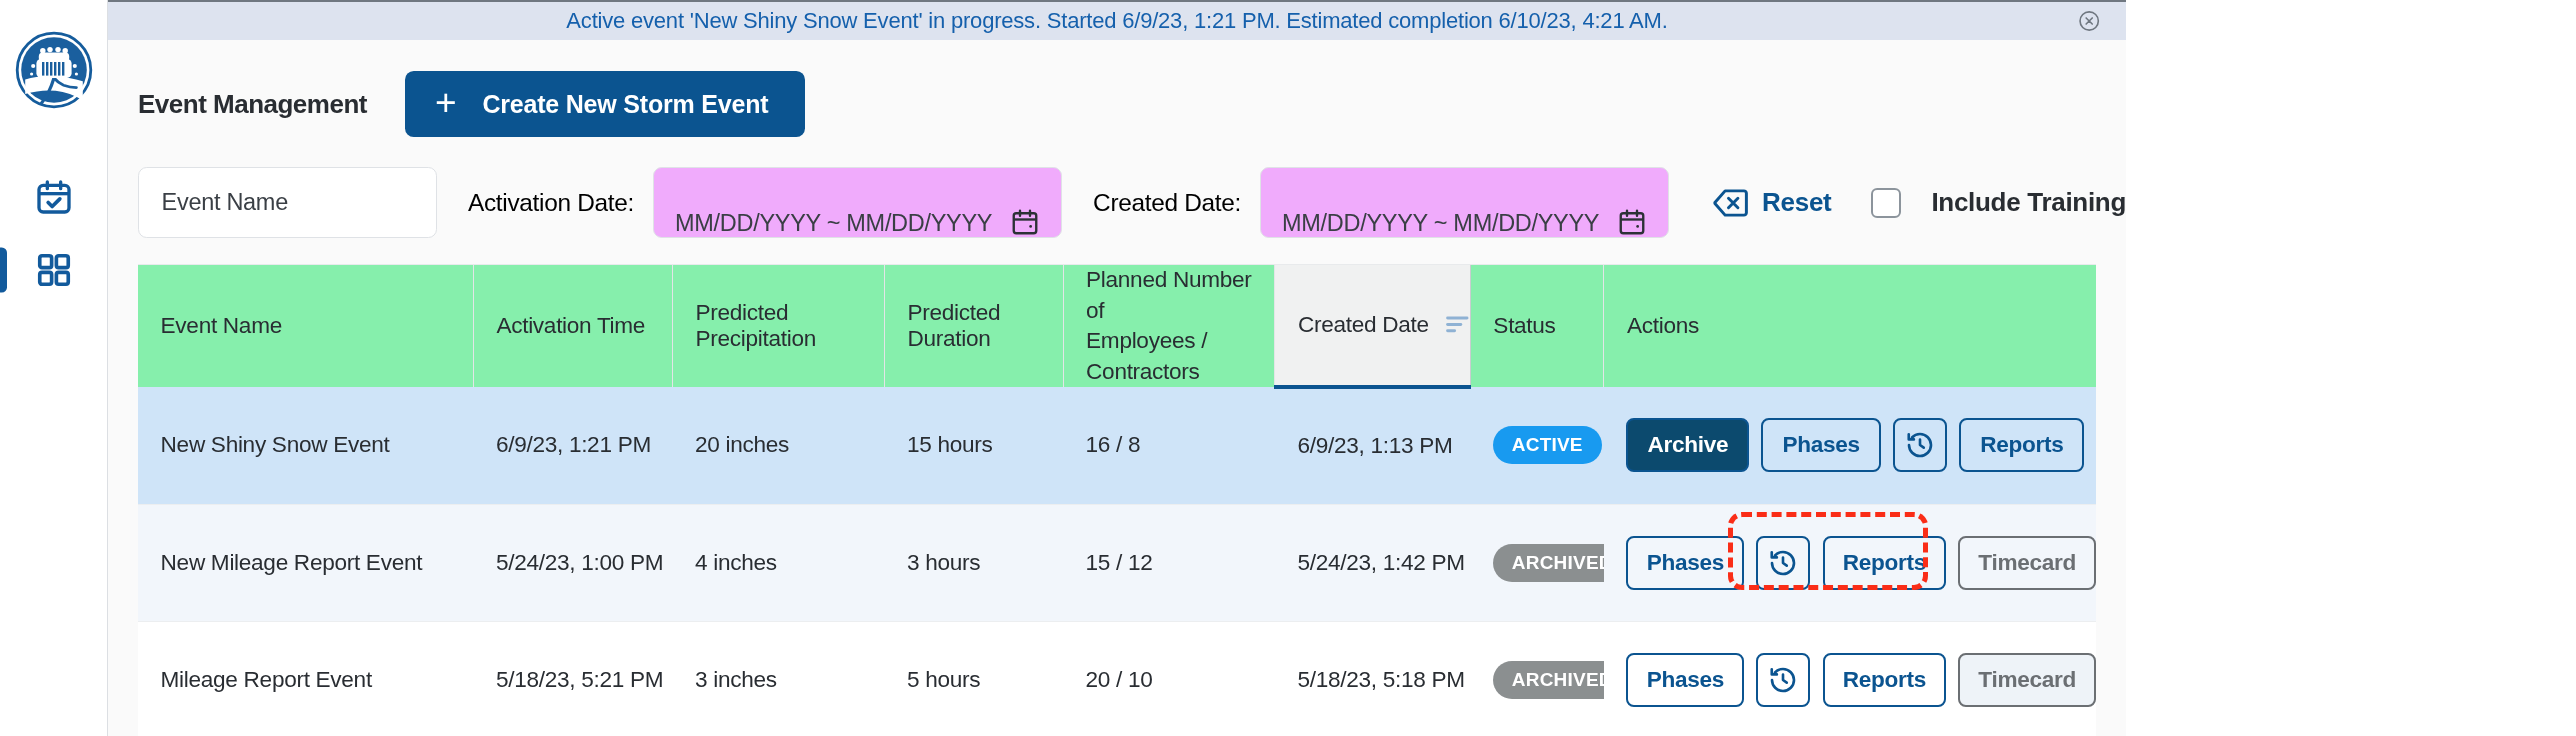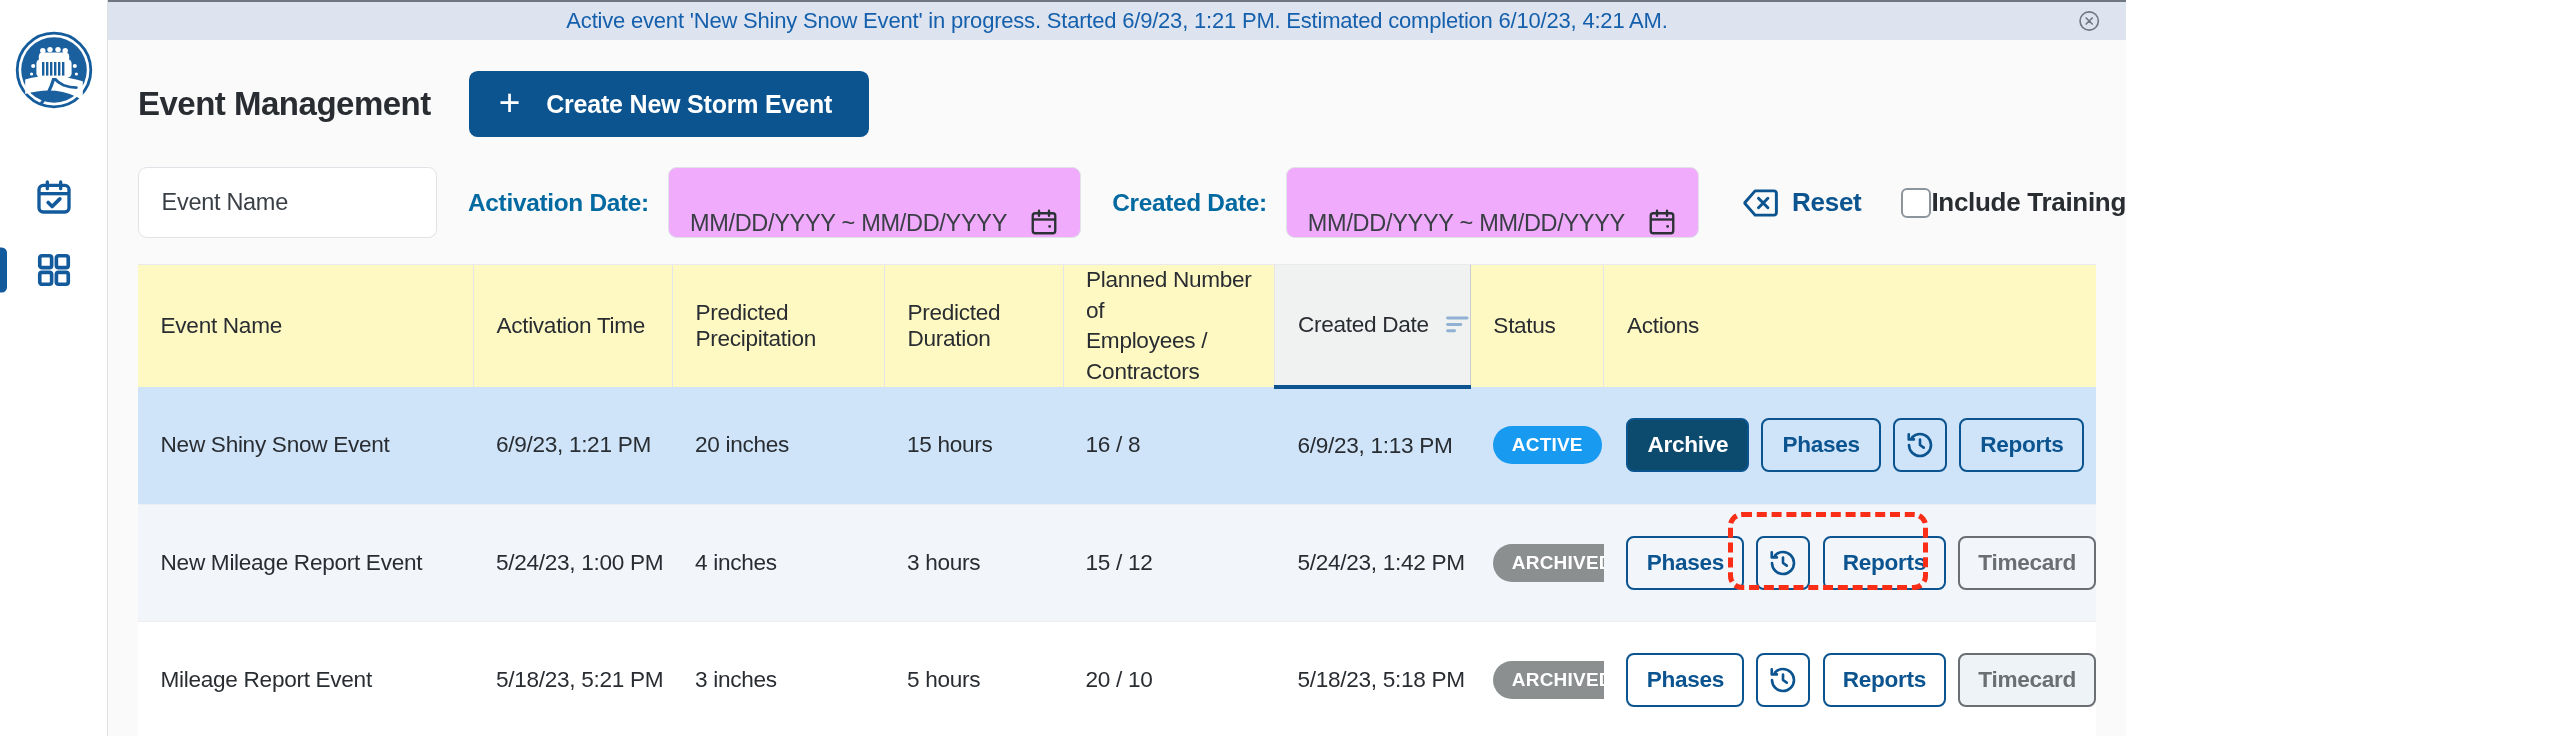--- a/index.html
+++ b/index.html
@@ -95,21 +95,21 @@
   }
 
   
   .title-row {
     display: flex;
     align-items: center;
     padding: 31px 0 0 30px;
     gap: 38px;
   }
   .page-title {
-    font-size: 33px;
+    font-size: 26px;
     font-weight: bold;
     color: #292d32;
     letter-spacing: -0.5px;
     white-space: nowrap;
   }
   .create-btn {
     background: #0b5490;
     color: #ffffff;
     border: none;
     border-radius: 8.7px;
@@ -149,22 +149,22 @@
     padding: 0 22.6px;
     font-size: 23.5px;
     color: #3a3f45;
     font-family: "Liberation Sans", sans-serif;
     letter-spacing: -0.3px;
   }
   .text-input::placeholder { color: #3a3f45; opacity: 1; }
 
   .filter-label {
     font-size: 24.4px;
-    font-weight: bold;
-    color: #0369a1;
+    font-weight: normal;
+    color: #000000;
     letter-spacing: -0.3px;
     white-space: nowrap;
     margin-left: 31px;
     margin-right: 19px;
   }
   .date-field {
     width: 522px;
     height: 71px;
     border: 1.3px solid #dfe2e6;
     border-radius: 8.7px;
@@ -195,21 +195,21 @@
     font-size: 26px;
     font-weight: bold;
     color: #0b5490;
     letter-spacing: -0.3px;
   }
 
   .checkbox-wrap {
     margin-left: 40px;
     display: inline-flex;
     align-items: center;
-    gap: 0;
+    gap: 30px;
     cursor: pointer;
   }
   .checkbox-box {
     width: 30px; height: 30px;
     border: 2.2px solid #8c949c;
     border-radius: 6.1px;
     background: #ffffff;
   }
   .checkbox-label {
     font-size: 26px;
@@ -224,21 +224,21 @@
     margin: 26px 30px 0 30px;
     background: #ffffff;
     border-top: 0.9px solid #e8eaec;
   }
   table.evt {
     width: 100%;
     border-collapse: collapse;
     table-layout: fixed;
   }
   table.evt thead th {
-    background: #fef9c3;
+    background: #86efac;
     height: 115px;
     vertical-align: middle;
     text-align: left;
     font-weight: normal;
     font-size: 22.6px;
     color: #292d32;
     letter-spacing: -0.3px;
     padding: 0 0 0 22.6px;
     border-right: 0.9px solid #e3e5e7;
   }

